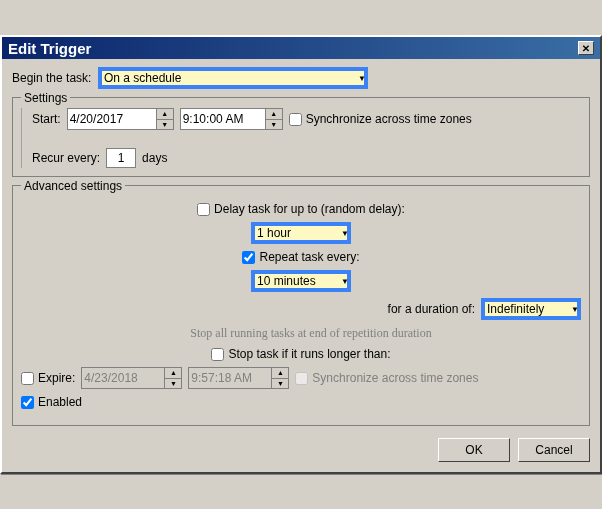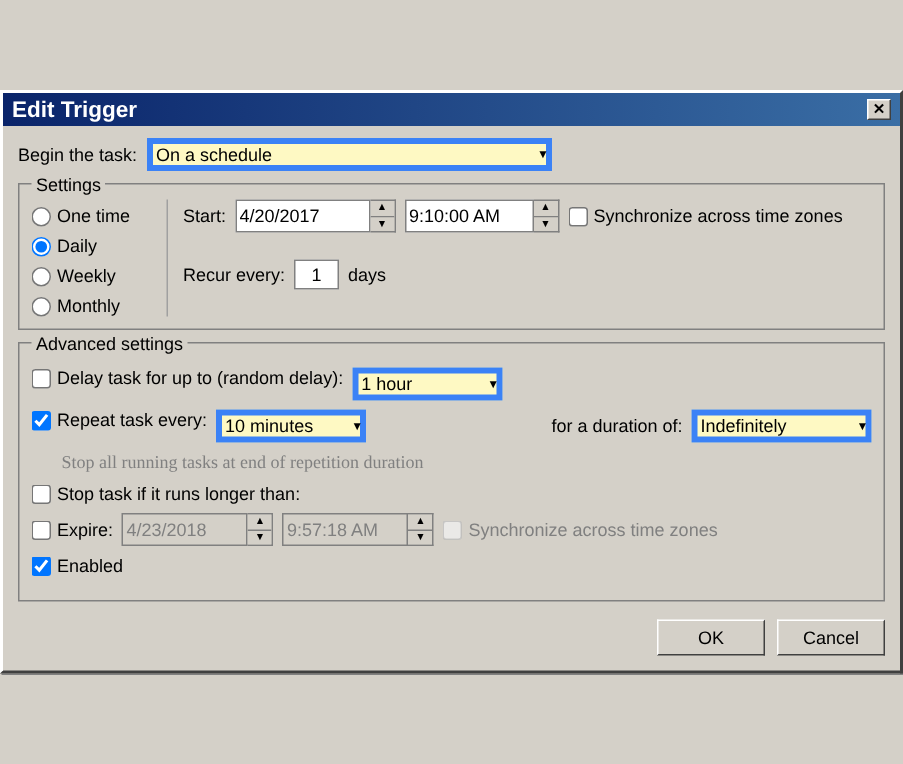--- a/index.html
+++ b/index.html
@@ -205,23 +205,24 @@
       background: white;
       font-size: 12px;
       padding: 0 2px;
       text-align: center;
     }
     .advanced-box {
       padding-top: 10px;
     }
     .adv-row {
       display: flex;
-      align-items: flex-start;
+      align-items: center;
       gap: 6px;
       margin-bottom: 6px;
+      flex-direction: column;
     }
     .adv-row.indented {
       padding-left: 20px;
       font-family: Liberation Serif, serif;
     }
     .adv-dropdown {
       height: 22px;
       font-size: 12px;
     }
     .duration-label {
@@ -325,38 +326,20 @@
           <option>On idle</option>
           <option>On an event</option>
         </select>
       </div>
     </div>
 
     <div class="group-box">
       <span class="group-box-title">Settings</span>
       <div class="settings-box">
 
-        <div class="radio-group">
-          <label class="radio-item">
-            <input type="radio" name="schedule" style="">
-            <span>One time</span>
-          </label>
-          <label class="radio-item">
-            <input type="radio" name="schedule" checked="" style="">
-            <span>Daily</span>
-          </label>
-          <label class="radio-item">
-            <input type="radio" name="schedule" style="">
-            <span>Weekly</span>
-          </label>
-          <label class="radio-item">
-            <input type="radio" name="schedule" style="">
-            <span>Monthly</span>
-          </label>
-        </div>
 
         <div class="settings-right">
 
           <div class="start-row">
             <span class="label">Start:</span>
             <div class="date-time-group">
               <input type="text" class="date-input" value="4/20/2017" style="">
               <div class="date-spinner">
                 <button class="spinner-btn">▲</button>
                 <button class="spinner-btn">▼</button>
@@ -411,21 +394,21 @@
             <option>10 minutes</option>
             <option>5 minutes</option>
             <option>15 minutes</option>
             <option>30 minutes</option>
             <option>1 hour</option>
           </select>
         </div>
         <span class="duration-label">
           <span>for a duration of:</span>
           <div class="dropdown-wrapper">
-            <select class="dropdown adv-dropdown" style="width:120px;">
+            <select class="dropdown adv-dropdown" style="width:100px;">
               <option>Indefinitely</option>
               <option>1 hour</option>
               <option>30 minutes</option>
               <option>12 hours</option>
             </select>
           </div>
         </span>
       </div>
 
       <div class="adv-row indented stop-tasks-row">

